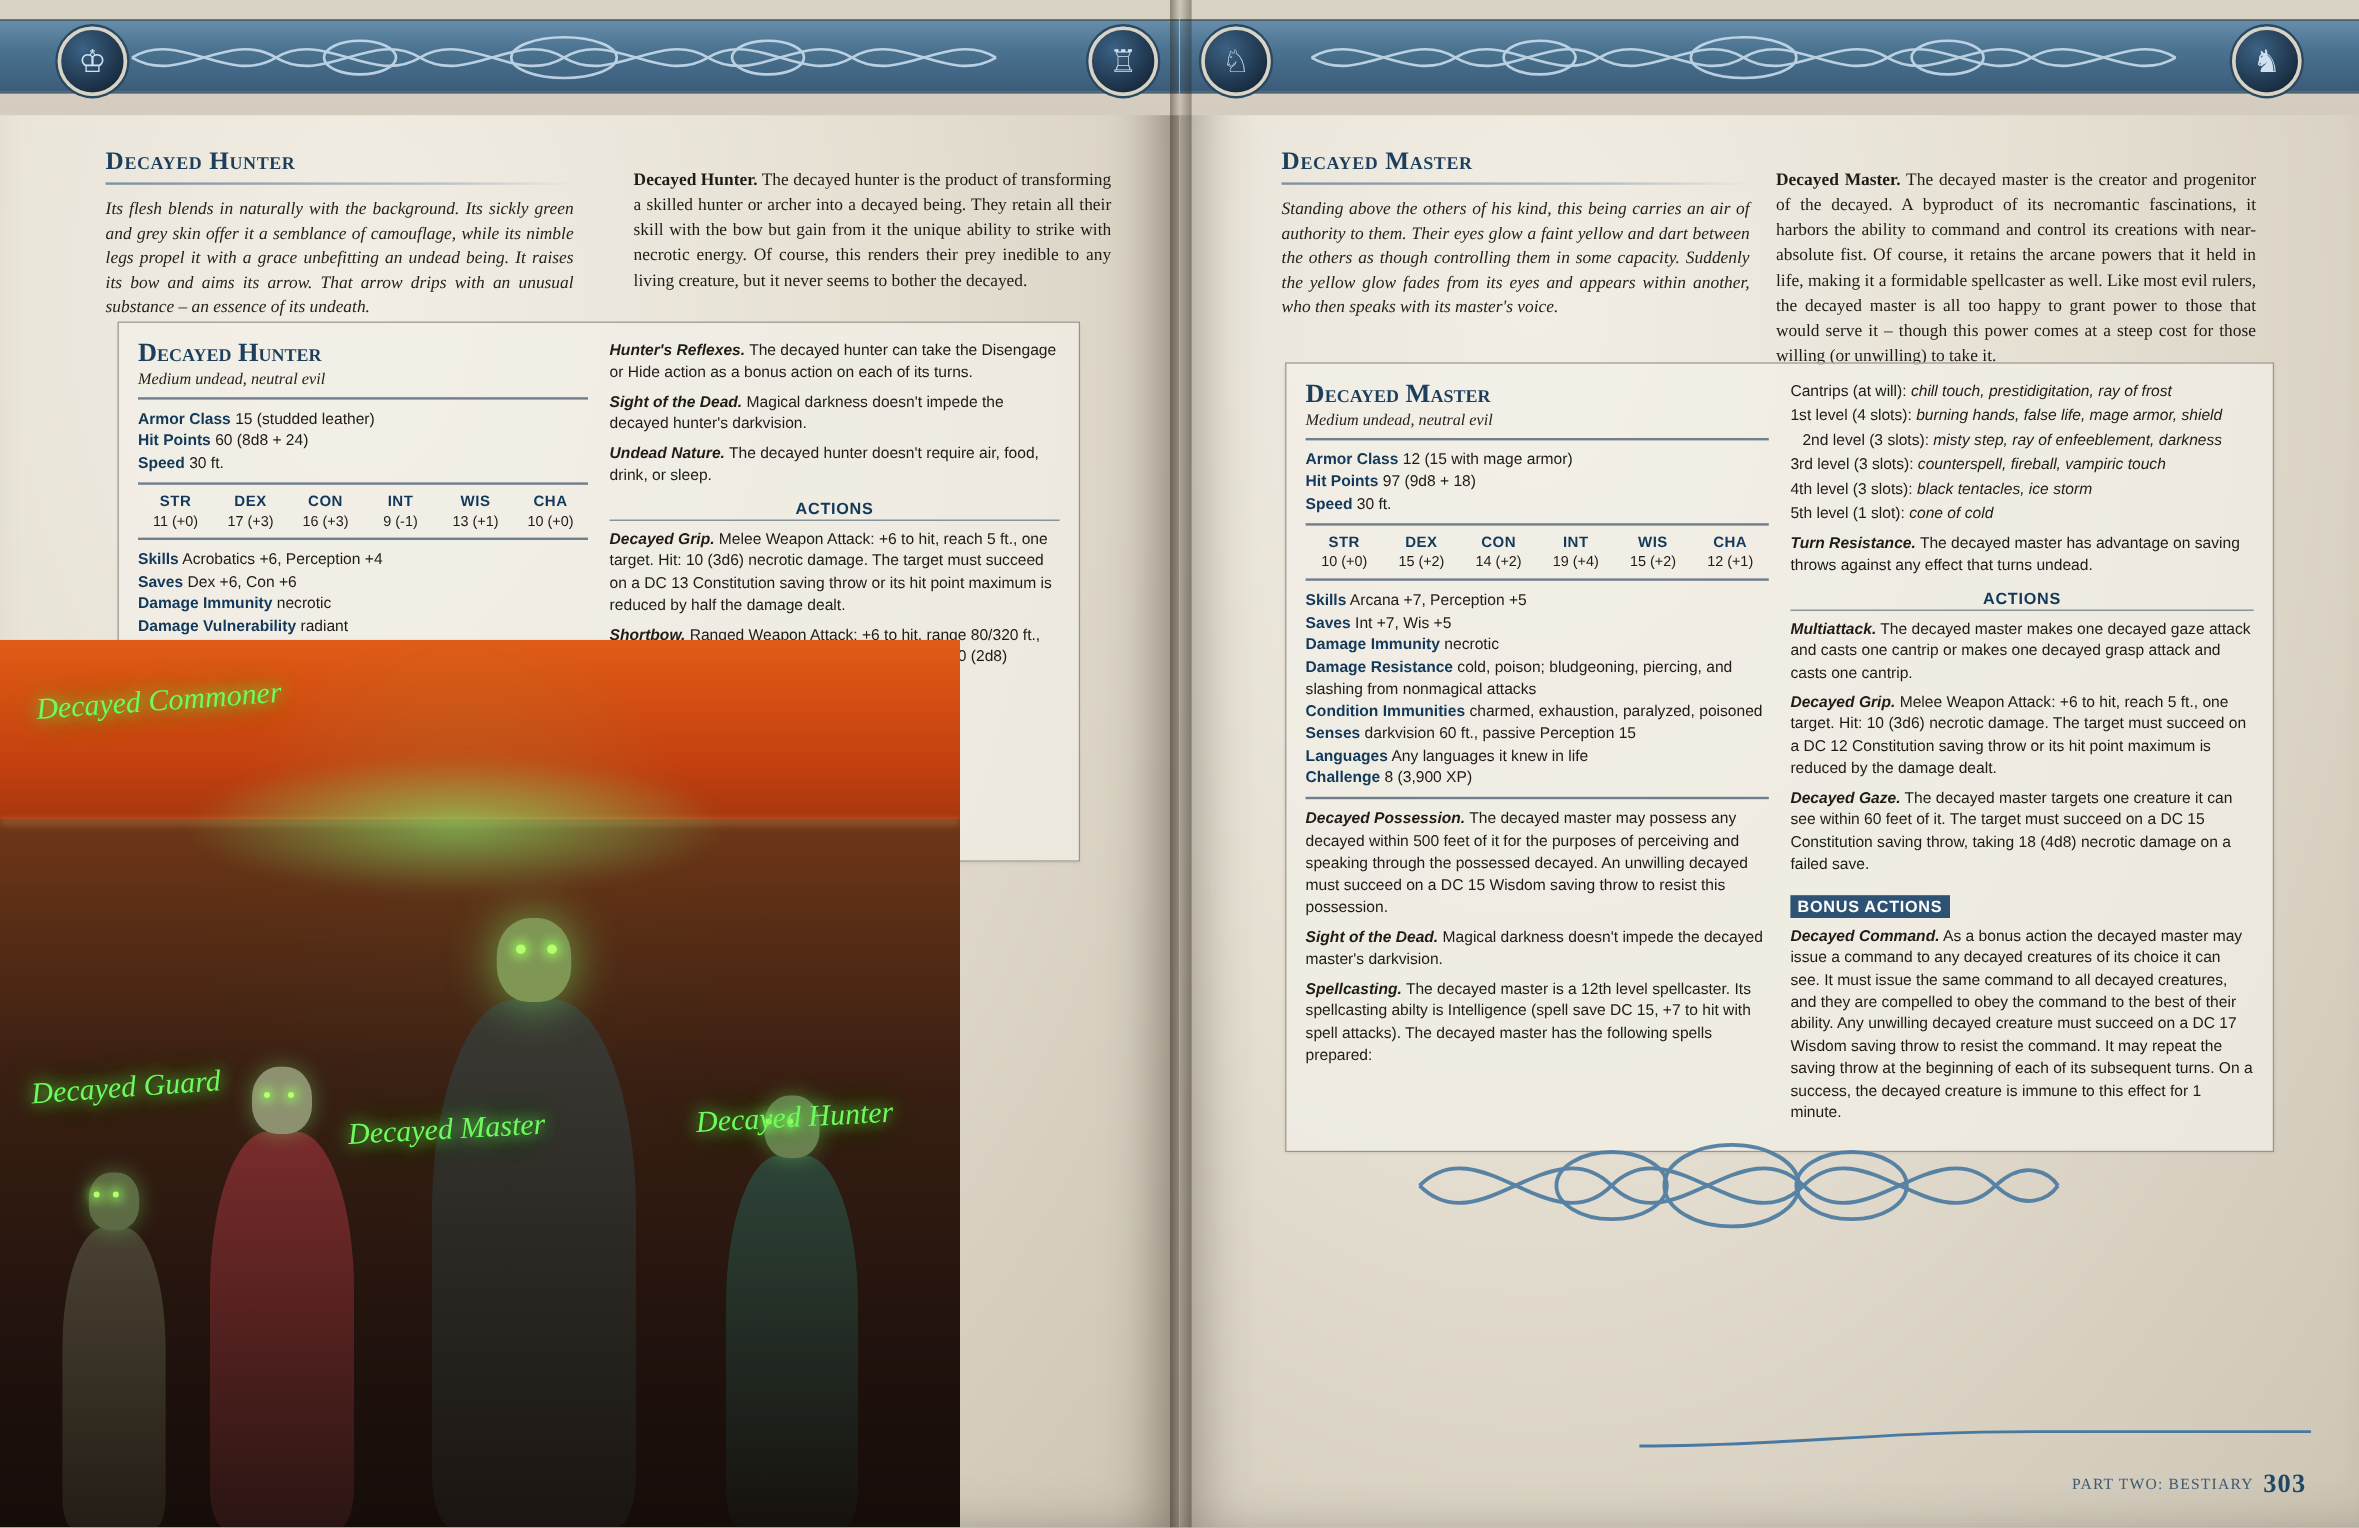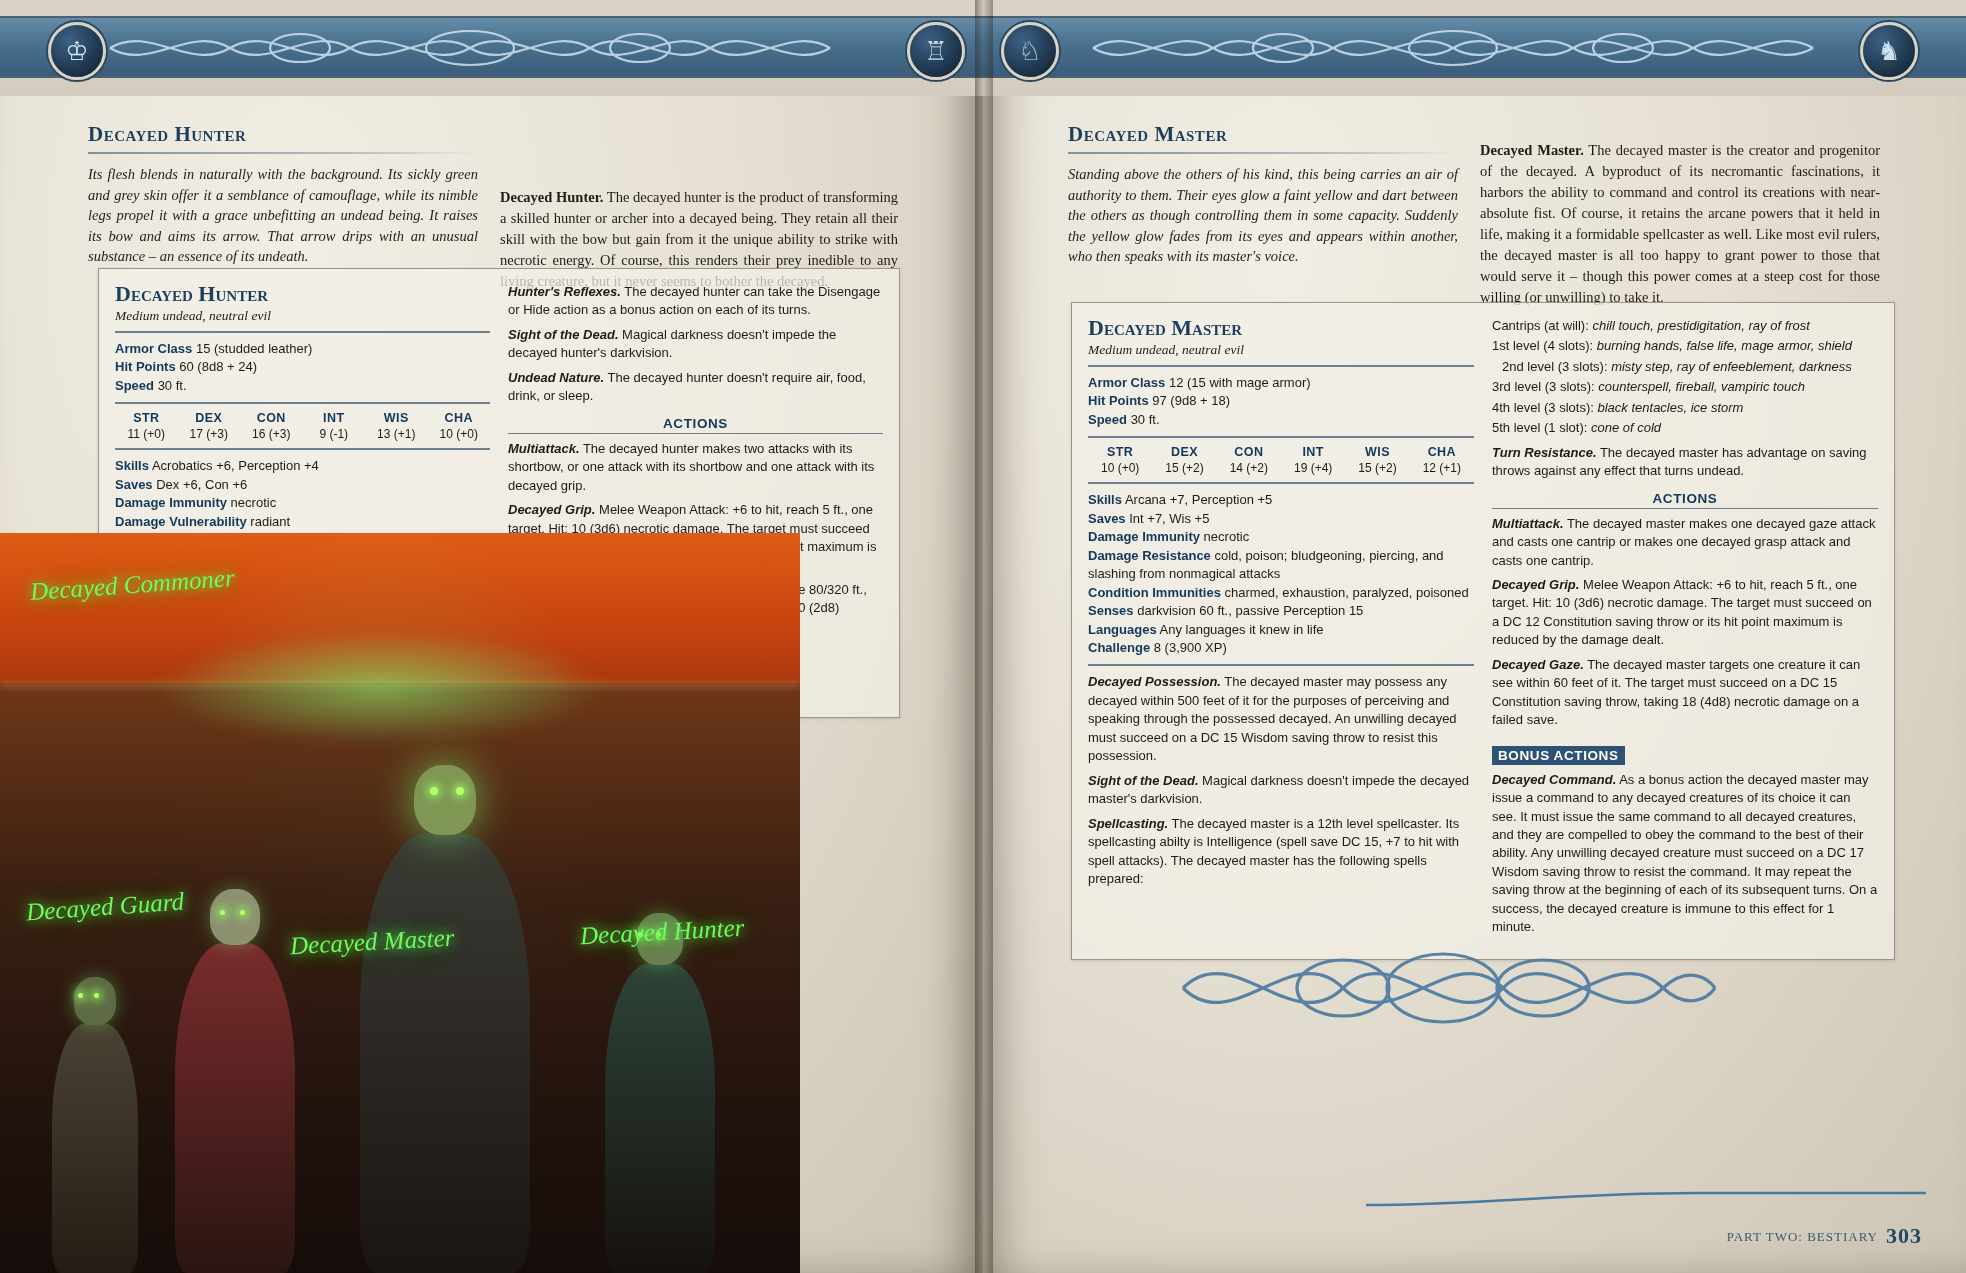--- a/index.html
+++ b/index.html
@@ -141,21 +141,21 @@
     <div class="medallion" style="left:48px;">♔</div>
     <div class="medallion" style="right:18px;">♖</div>
   </div>
 
   <div style="position:absolute;left:88px;top:122px;width:390px;">
     <div class="colhead">Decayed Hunter</div>
     <div class="rule"></div>
     <div class="flavor">Its flesh blends in naturally with the background. Its sickly green and grey skin offer it a semblance of camouflage, while its nimble legs propel it with a grace unbefitting an undead being. It raises its bow and aims its arrow. That arrow drips with an unusual substance – an essence of its undeath.</div>
   </div>
 
-  <div style="position:absolute;left:500px;top:140px;width:398px;margin-top:47px;">
+  <div style="position:absolute;left:528px;top:140px;width:398px;">
     <p class="body" style="margin:0;"><b>Decayed Hunter.</b><span> The decayed hunter is the product of transforming a skilled hunter or archer into a decayed being. They retain all their skill with the bow but gain from it the unique ability to strike with necrotic energy. Of course, this renders their prey inedible to any living creature, but it never seems to bother the decayed.</span></p>
   </div>
 
   <div class="statblock" style="position:absolute;left:98px;top:268px;width:768px;">
     <div class="sb-col">
       <div class="sb-name">Decayed Hunter</div>
       <div class="sb-sub">Medium undead, neutral evil</div>
       <div class="sbrule"></div>
       <div class="sbline"><b>Armor Class</b> <span>15 (studded leather)</span></div>
       <div class="sbline"><b>Hit Points</b> <span>60 (8d8 + 24)</span></div>
@@ -198,21 +198,20 @@
       <div class="sbline"><b>Challenge</b> <span>5 (1800 XP)</span></div>
       <div class="sbrule"></div>
       <div class="trait"><span class="nm">Decayed Rejuvenation.</span><span> When the decayed hunter is hit by necrotic damage, it takes no damage but instead heals up to the amount of damage dealt.</span></div>
     </div>
 
     <div class="sb-col">
       <div class="trait"><span class="nm">Hunter's Reflexes.</span><span> The decayed hunter can take the Disengage or Hide action as a bonus action on each of its turns.</span></div>
       <div class="trait"><span class="nm">Sight of the Dead.</span><span> Magical darkness doesn't impede the decayed hunter's darkvision.</span></div>
       <div class="trait"><span class="nm">Undead Nature.</span><span> The decayed hunter doesn't require air, food, drink, or sleep.</span></div>
       <div class="sec-h">ACTIONS</div>
-      <div class="trait"><span class="nm">Multiattack.</span><span> The decayed hunter makes two attacks with its shortbow, or one attack with its shortbow and one attack with its decayed grip.</span></div>
       <div class="trait"><span class="nm">Decayed Grip.</span><span> Melee Weapon Attack: +6 to hit, reach 5 ft., one target. Hit: 10 (3d6) necrotic damage. The target must succeed on a DC 13 Constitution saving throw or its hit point maximum is reduced by half the damage dealt.</span></div>
       <div class="trait"><span class="nm">Shortbow.</span><span> Ranged Weapon Attack: +6 to hit, range 80/320 ft., one target. Hit: 6 (1d6 + 3) piercing damage plus 10 (2d8) necrotic damage.</span></div>
     </div>
   </div>
 
   <div class="art">
     <div class="ground"></div>
     <div class="horizon"></div>
     <div class="glow-arc"></div>
 

